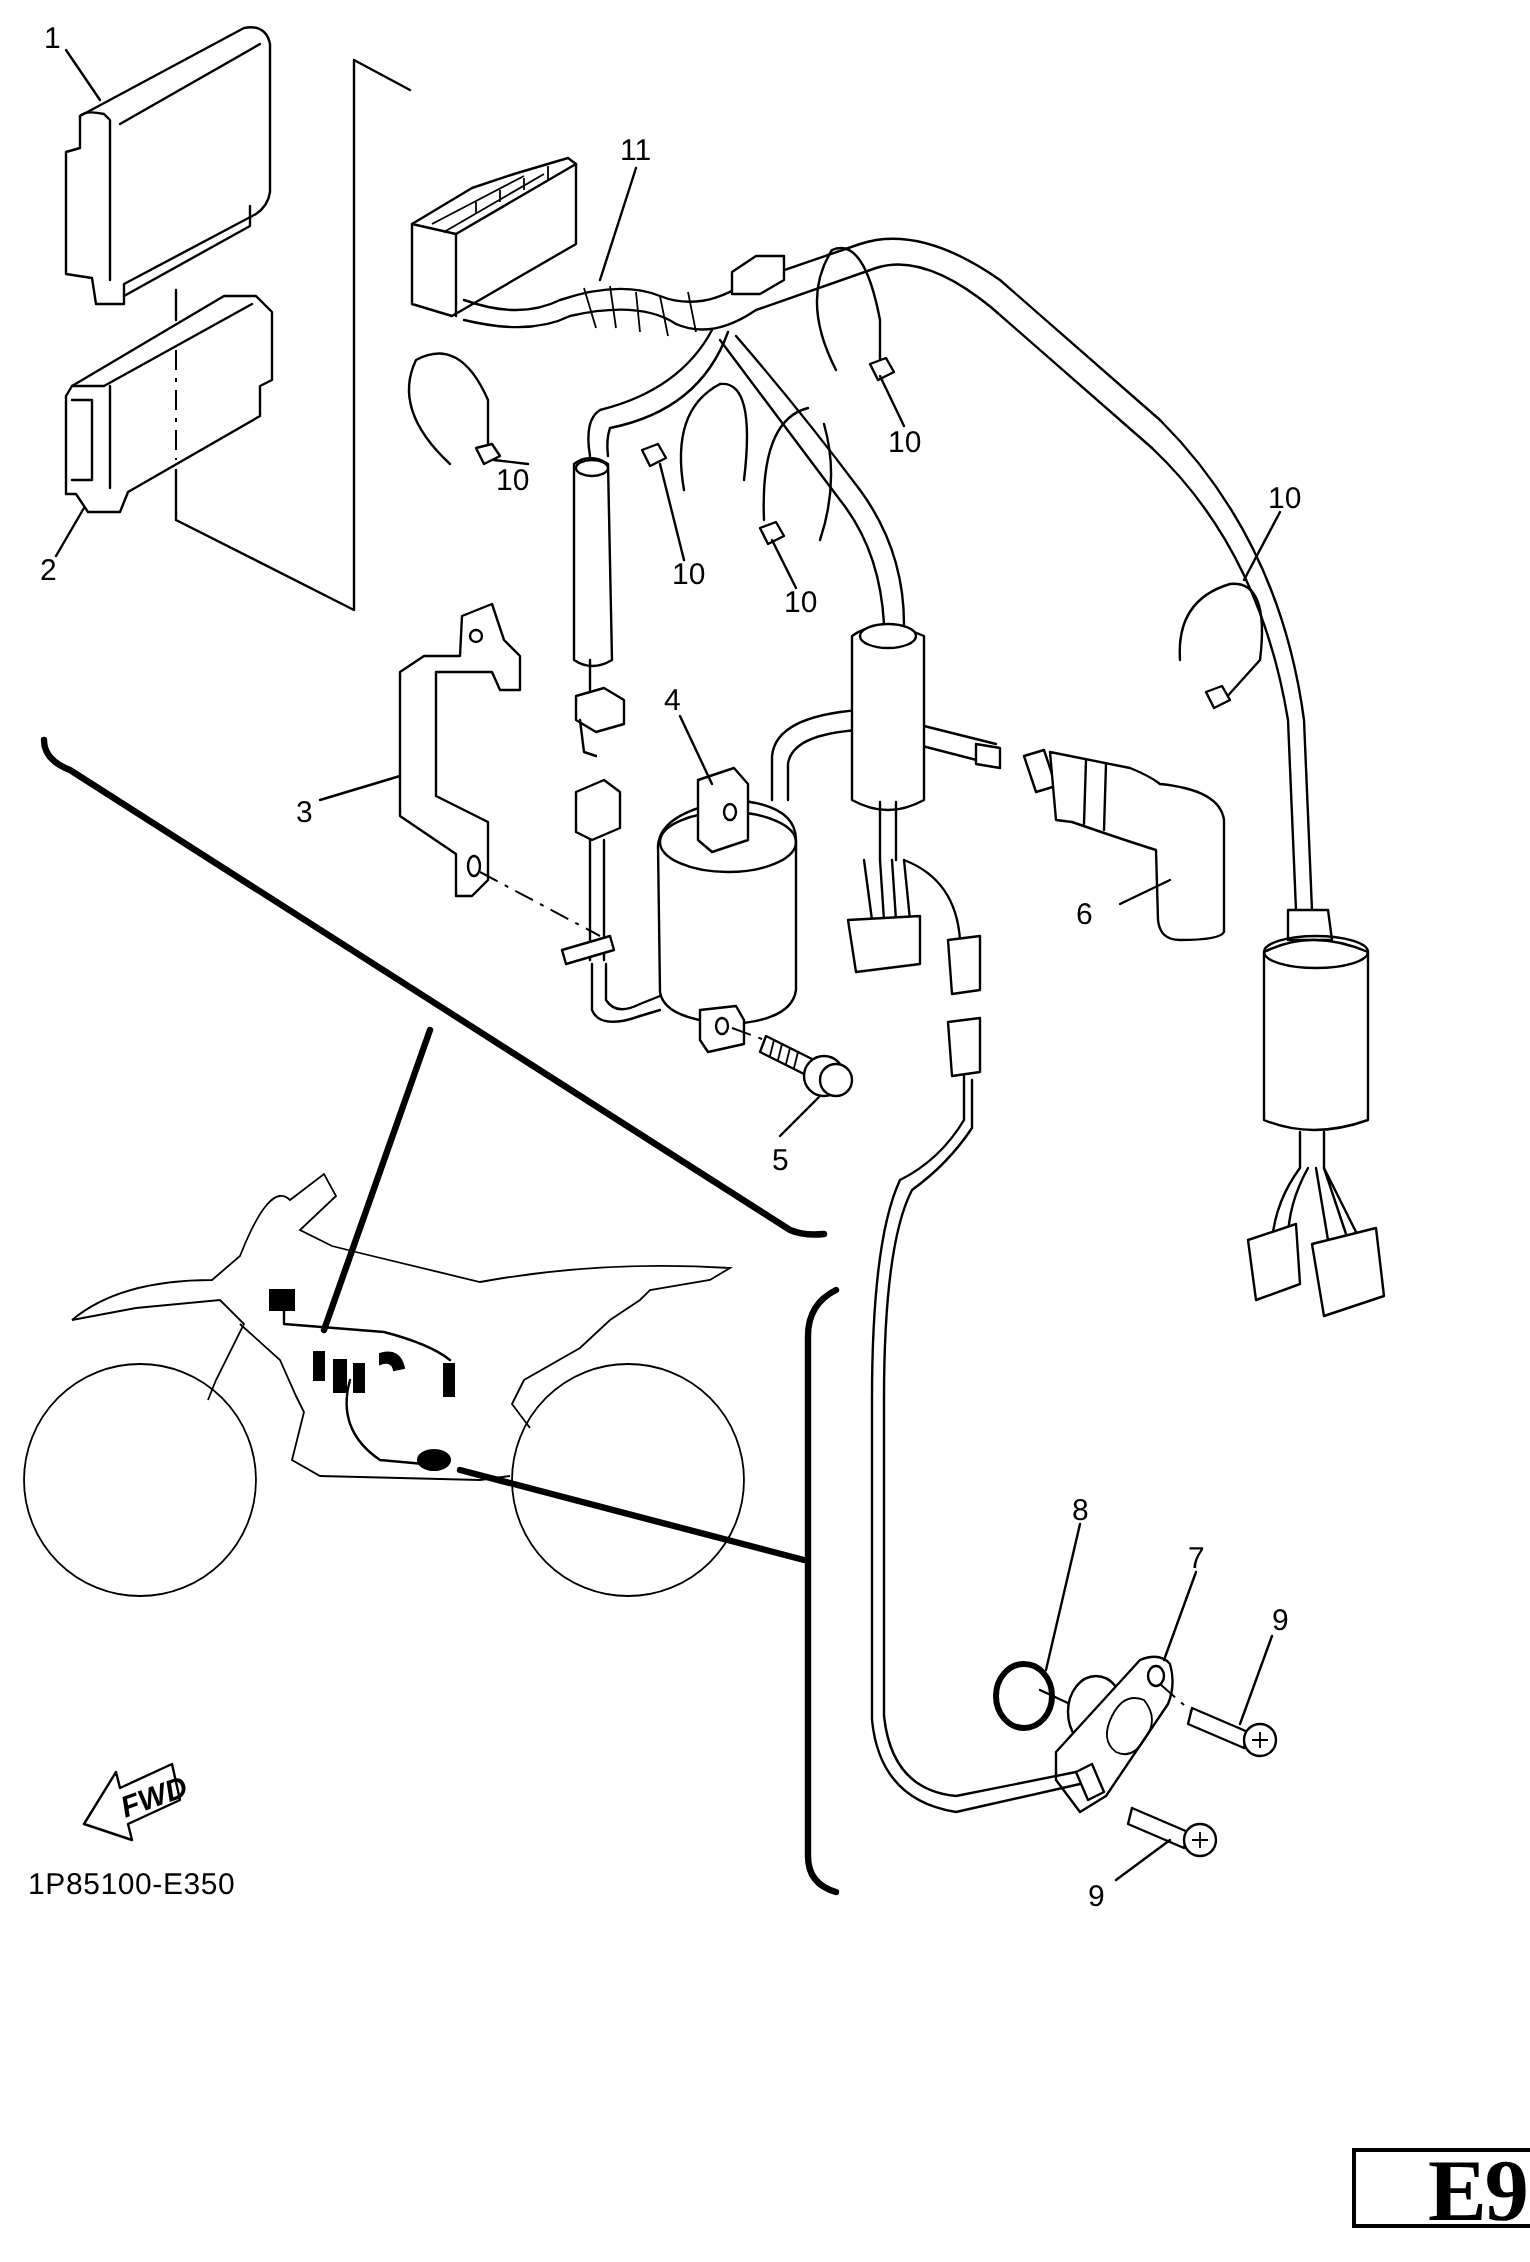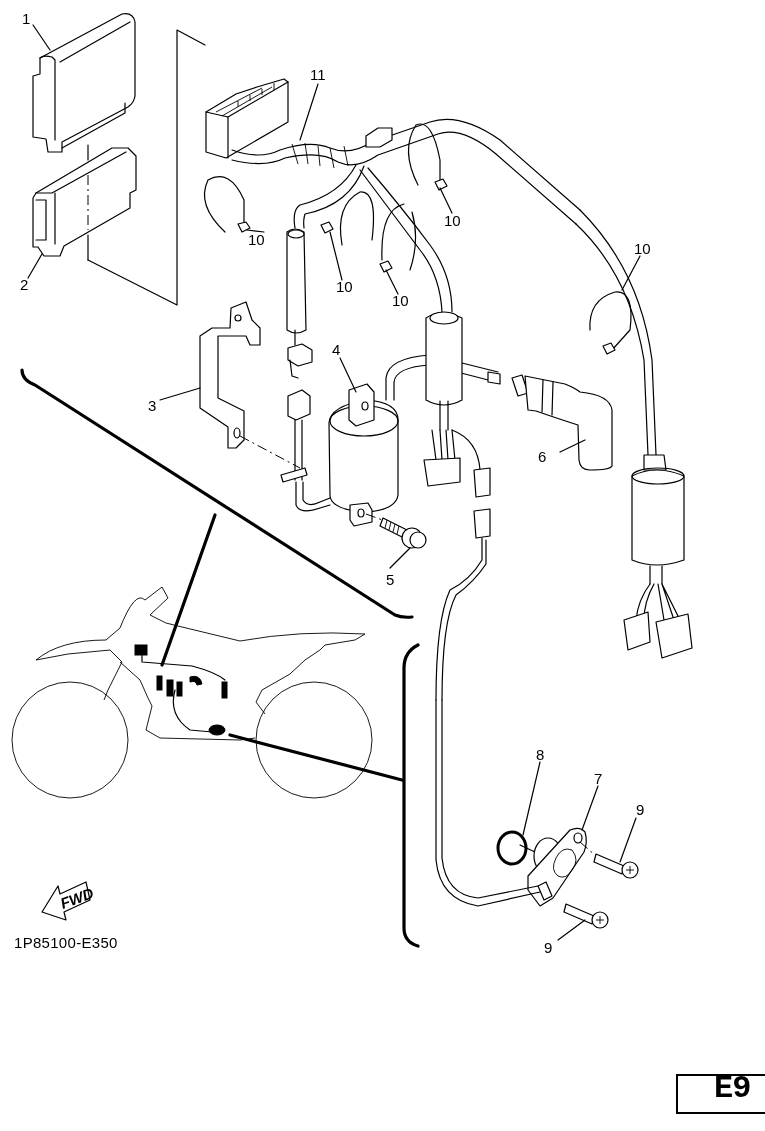--- a/index.html
+++ b/index.html
@@ -9,22 +9,22 @@
     .ln { fill: none; stroke: #000; stroke-width: 1.2; stroke-linecap: round; stroke-linejoin: round; }
     .thin { fill: none; stroke: #000; stroke-width: 0.9; }
     .thick { fill: none; stroke: #000; stroke-width: 3.2; stroke-linecap: round; stroke-linejoin: round; }
     .part { fill: #fff; stroke: #000; stroke-width: 1.2; stroke-linejoin: round; }
     .dash { fill: none; stroke: #000; stroke-width: 1; stroke-dasharray: 10 4 2 4; }
     .solid { fill: #000; stroke: #000; stroke-width: 1; }
     .callout { font-family: "Liberation Sans", sans-serif; font-size: 15px; fill: #000; }
     .code { position: absolute; left: 14px; top: 934px; font-size: 15px; letter-spacing: 0.3px; text-align: right; }
     .page-badge { position: absolute; left: 676px; top: 1074px; width: 100px; height: 40px;
                   border: 2px solid #000; border-right: none; box-sizing: border-box; }
-    .page-badge span { position: absolute; left: 36px; top: -6px; font-size: 32px; font-weight: bold;
-                       font-family: Liberation Mono, monospace; letter-spacing: -1px; }
+    .page-badge span { position: absolute; left: 36px; top: -6px; font-size: 44px; font-weight: bold;
+                       font-family: Liberation Serif, serif; letter-spacing: -1px; }
   </style>
 </head>
 <body>
 
 <svg id="diagram" viewBox="0 0 765 1131" xmlns="http://www.w3.org/2000/svg">
 
   <g>
     <path class="part" d="M40,58 L122,14 Q133,12 135,22 L135,96 Q134,103 128,107 L62,142 L62,152 L48,152 L46,139 L33,137 L33,76 L40,74 Z"></path>
     <path class="ln" d="M40,58 Q43,55 52,57 L55,60 L55,140"></path>
     <path class="ln" d="M60,62 L130,22"></path>

